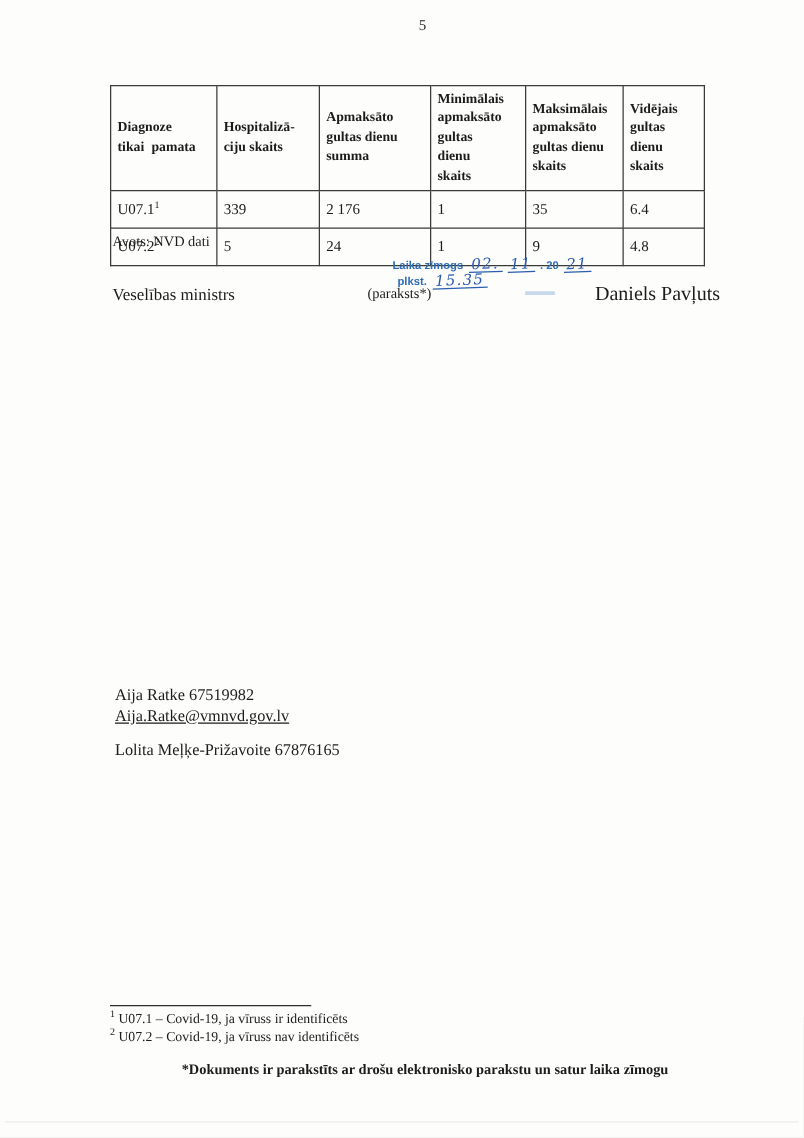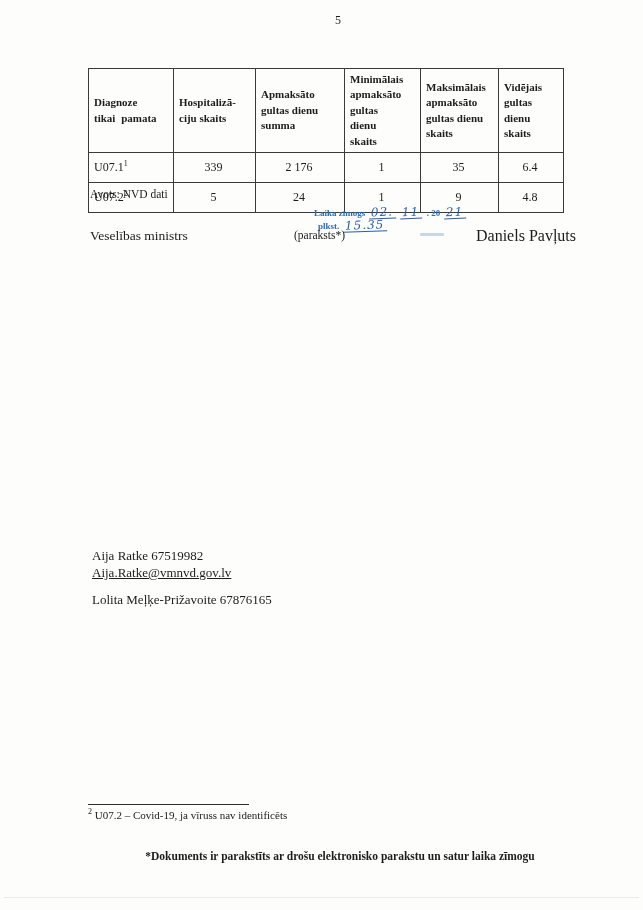--- a/index.html
+++ b/index.html
@@ -17,33 +17,33 @@
   .stats-table th, .stats-table td { border:1px solid #3a3a3a; overflow:hidden; }
   .stats-table thead tr { height:84px; }
   .stats-table th {
     font-weight:bold; font-size:11px; line-height:15.5px;
     padding:2px 3px 2px 5px; text-align:left; vertical-align:middle;
     white-space:pre-line;
   }
   .stats-table th.wsp { word-spacing:3px;margin-left:13px; }
   .stats-table tbody tr { height:30px; }
   .stats-table td { font-size:12px; padding:0 7px 0 5px; }
-  .t-right { text-align:center; }
+  .t-right { text-align:left; }
   .stats-table sup, .footnotes sup { font-size:8px; line-height:0; }
 
   .source-note { position:absolute; left:90px; top:188px; font-size:11.5px; }
 
   .sig-left  { position:absolute; left:90px;  top:228px; font-size:13.5px; }
   .sig-right { position:absolute; left:476px; top:227px; font-size:16px; }
   .paraksts  { position:absolute; left:294px; top:229px; font-size:11.5px;text-align:center; }
 
   .stamp-line1 { position:absolute; left:314px; top:202px; }
   .stamp-line2 { position:absolute; left:318px; top:215px; }
   .stamp-print {
-    font-family:Liberation Serif, serif; font-size:9px; font-weight:bold;
+    font-family:Liberation Sans, sans-serif; font-size:9px; font-weight:bold;
     color:#2e6cb5;
   }
   .hw {
     font-family:"DejaVu Serif", serif; font-style:italic; font-size:12px;
     color:#2a5cb0; border-bottom:1px solid #2a5cb0; padding:0 3px 0 2px;
     letter-spacing:1px; display:inline-block; transform:rotate(-2deg);
     line-height:11px;
   }
   .blue-dash {
     position:absolute; left:420px; top:233px; width:24px; height:3px;
@@ -147,19 +147,20 @@
       <div>Aija Ratke 67519982</div>
       <div class="email">Aija.Ratke@vmnvd.gov.lv</div>
     </div>
     <div class="contact-group">
       <div>Lolita Meļķe-Prižavoite 67876165</div>
     </div>
   </div>
 
   <div class="fn-rule"></div>
   <div class="footnotes">
+    <div><sup>1</sup> <span>U07.1 – Covid-19, ja vīruss ir identificēts</span></div>
     <div><sup>2</sup> <span>U07.2 – Covid-19, ja vīruss nav identificēts</span></div>
   </div>
 
   <div class="footer-note">*Dokuments ir parakstīts ar drošu elektronisko parakstu un satur laika zīmogu</div>
   <div class="scan-line"></div>
 
 </div>
 
 </body></html>

